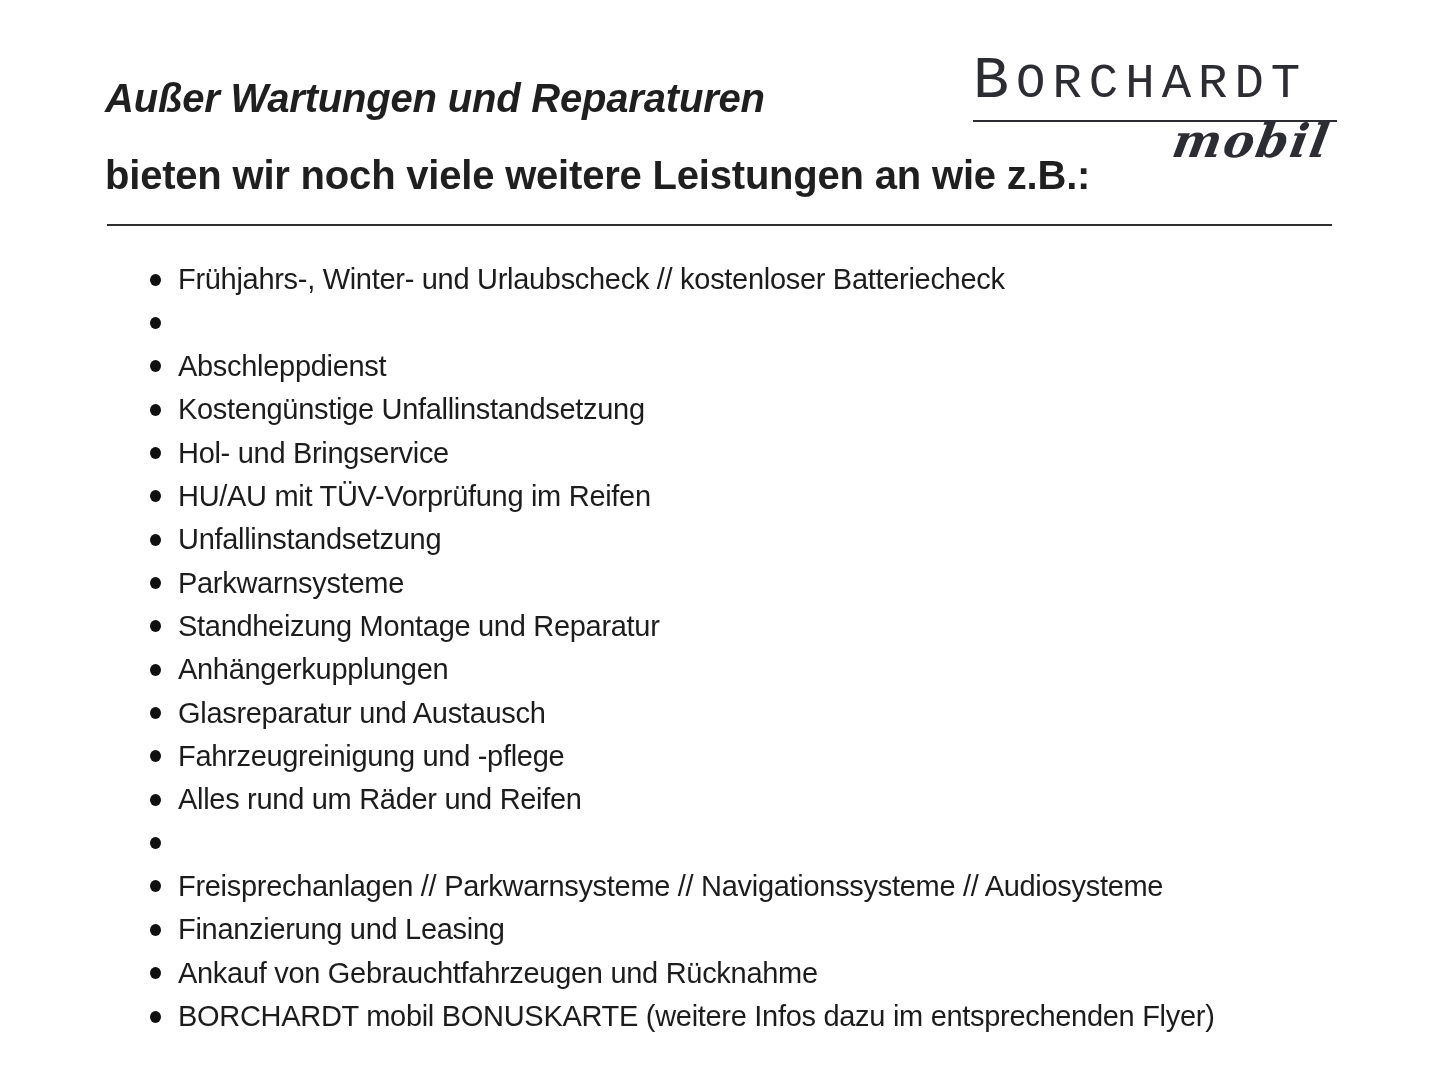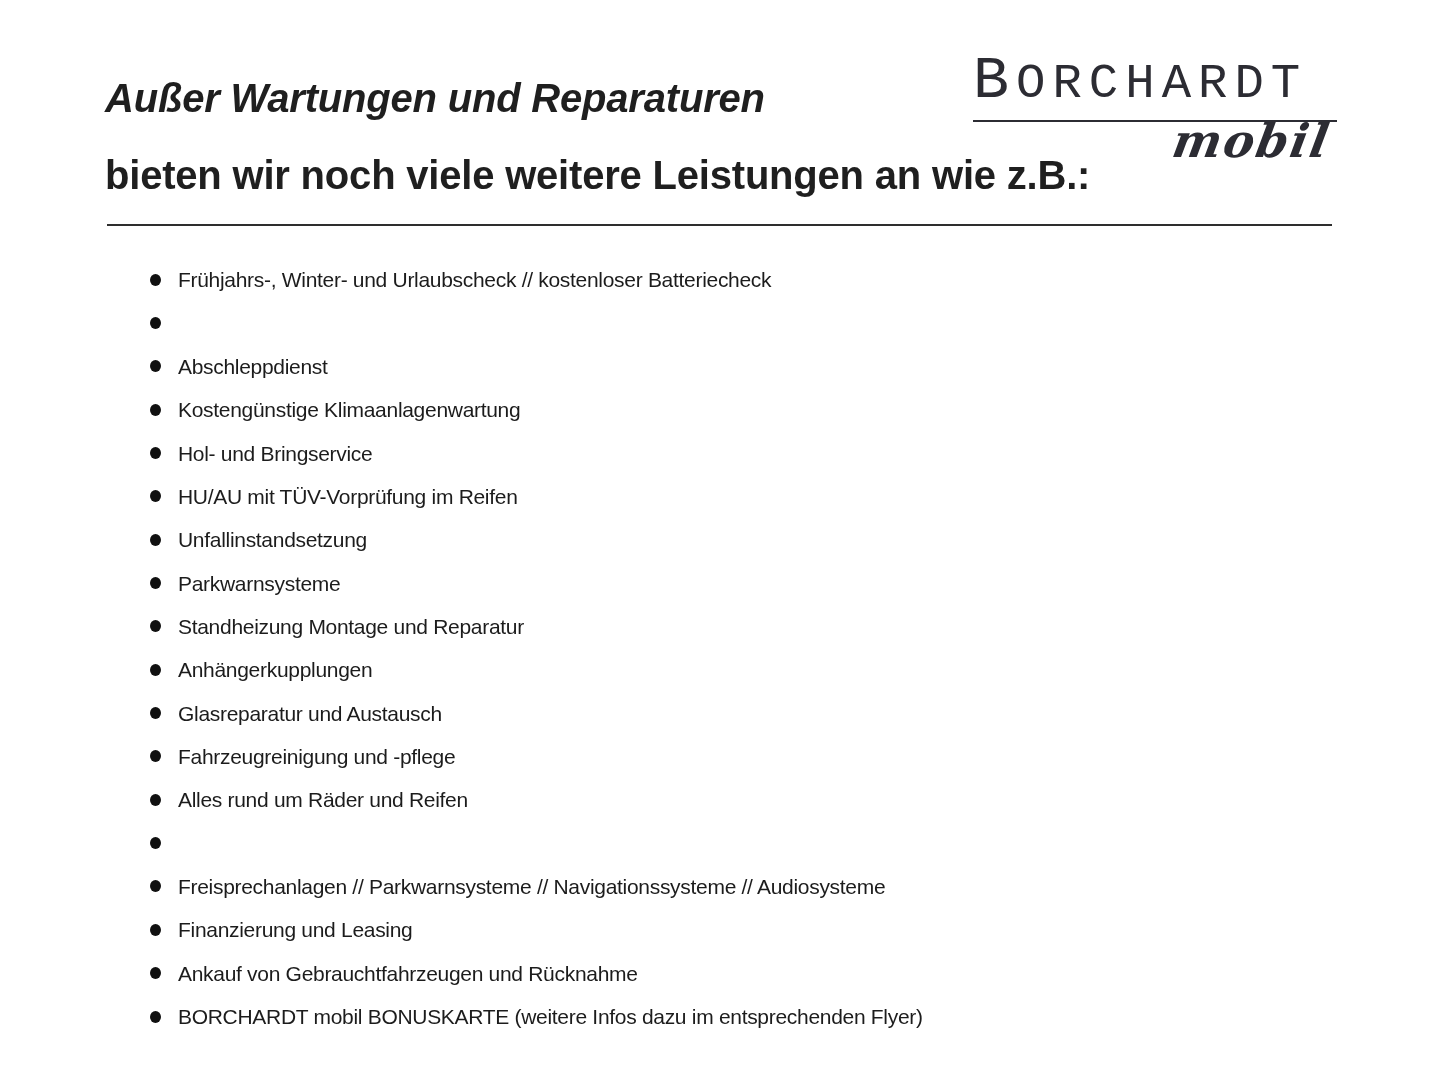--- a/index.html
+++ b/index.html
@@ -93,21 +93,21 @@
   .bullet-icon {
     flex: 0 0 auto;
     width: 11px;
     height: 12px;
     margin-left: 45px;
     margin-right: 17px;
     border-radius: 50%;
     background: var(--bullet, #101010);
   }
   .service-label {
-    font-size: 21px;
+    font-size: 29px;
     font-weight: 400;
     letter-spacing: -0.3px;
     color: var(--text, #1c1c1c);
     white-space: nowrap;
     line-height: 1;
   }
 </style>
 </head>
 <body>
 
@@ -129,21 +129,21 @@
   </li>
   <li class="service-item">
     <span class="bullet-icon"></span>
   </li>
   <li class="service-item">
     <span class="bullet-icon"></span>
     <span class="service-label">Abschleppdienst</span>
   </li>
   <li class="service-item">
     <span class="bullet-icon"></span>
-    <span class="service-label">Kostengünstige Klimaanlagenwartung</span>
+    <span class="service-label">Kostengünstige Unfallinstandsetzung</span>
   </li>
   <li class="service-item">
     <span class="bullet-icon"></span>
     <span class="service-label">Hol- und Bringservice</span>
   </li>
   <li class="service-item">
     <span class="bullet-icon"></span>
     <span class="service-label">HU/AU mit TÜV-Vorprüfung im Reifen</span>
   </li>
   <li class="service-item">

